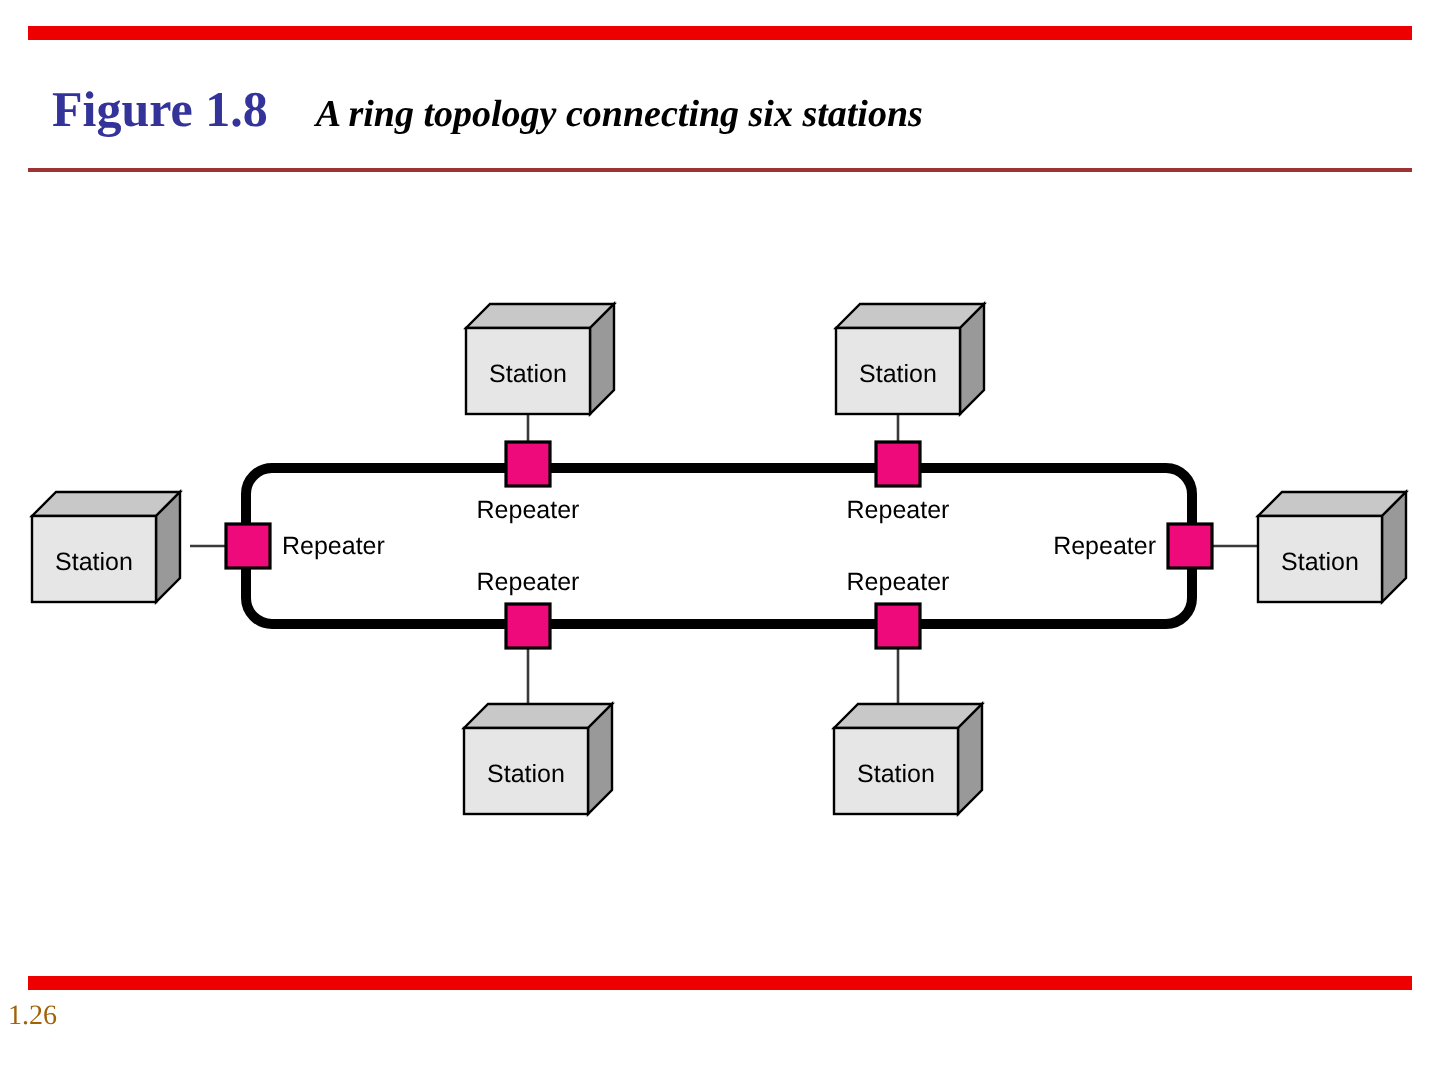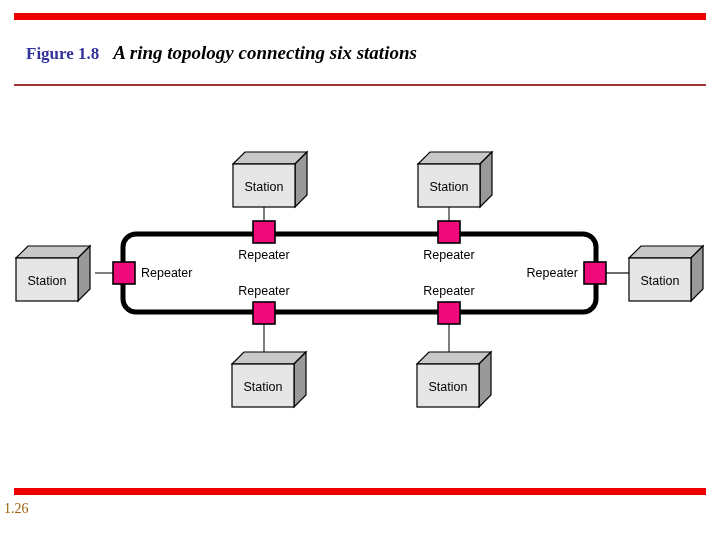--- a/index.html
+++ b/index.html
@@ -36,31 +36,31 @@
     position: absolute;
     left: 26px;
     top: 42px;
     width: 680px;
     height: 30px;
     white-space: nowrap;
   }
   .fig-label {
     font-family: "Liberation Serif", "DejaVu Serif", serif;
     font-weight: bold;
-    font-size: 17px;
+    font-size: 25px;
     color: #333399;
     letter-spacing: 0px;
   }
   .fig-caption {
     font-family: "Liberation Serif", "DejaVu Serif", serif;
     font-weight: bold;
     font-style: italic;
     font-size: 19px;
     color: #000000;
-    margin-left: 14px;
+    margin-left: 24px;
   }
   .title-rule {
     position: absolute;
     left: 14px;
     top: 84px;
     width: 692px;
     height: 2px;
     background: #9e3333;
   }
 

